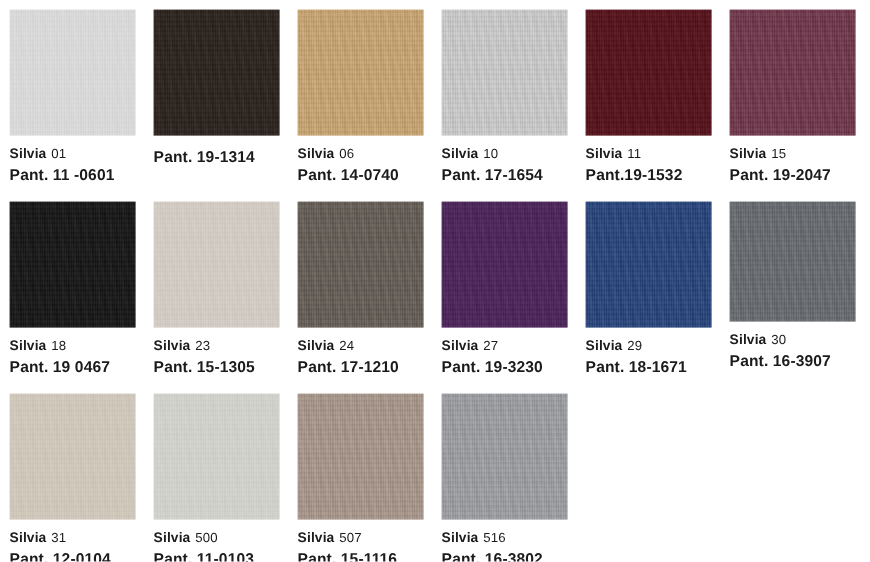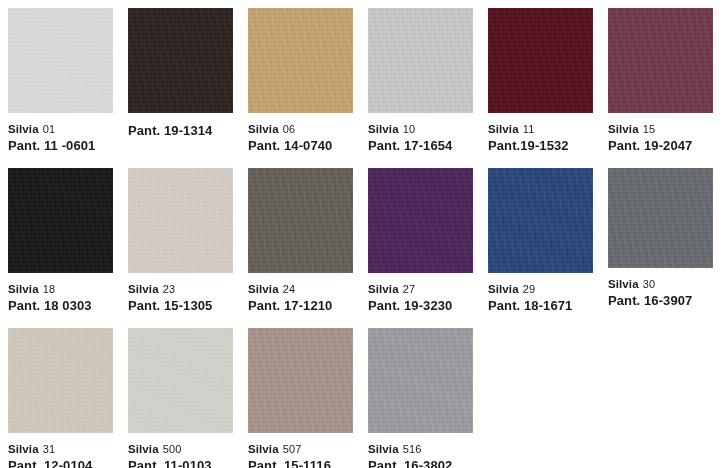--- a/index.html
+++ b/index.html
@@ -152,21 +152,21 @@
       <div class="chip" style="background-color: rgb(111, 52, 73);"></div>
       <div class="label">
         <div class="line1"><span class="name">Silvia</span><span class="code">15</span></div>
         <div class="line2">Pant. 19-2047</div>
       </div>
     </div>
     <div class="swatch-cell">
       <div class="chip deep" style="background-color: rgb(22, 22, 22);"></div>
       <div class="label">
         <div class="line1"><span class="name">Silvia</span><span class="code">18</span></div>
-        <div class="line2">Pant. 18 0303</div>
+        <div class="line2">Pant. 19 0467</div>
       </div>
     </div>
     <div class="swatch-cell">
       <div class="chip pale" style="background-color: rgb(213, 206, 199);"></div>
       <div class="label">
         <div class="line1"><span class="name">Silvia</span><span class="code">23</span></div>
         <div class="line2">Pant. 15-1305</div>
       </div>
     </div>
     <div class="swatch-cell">

